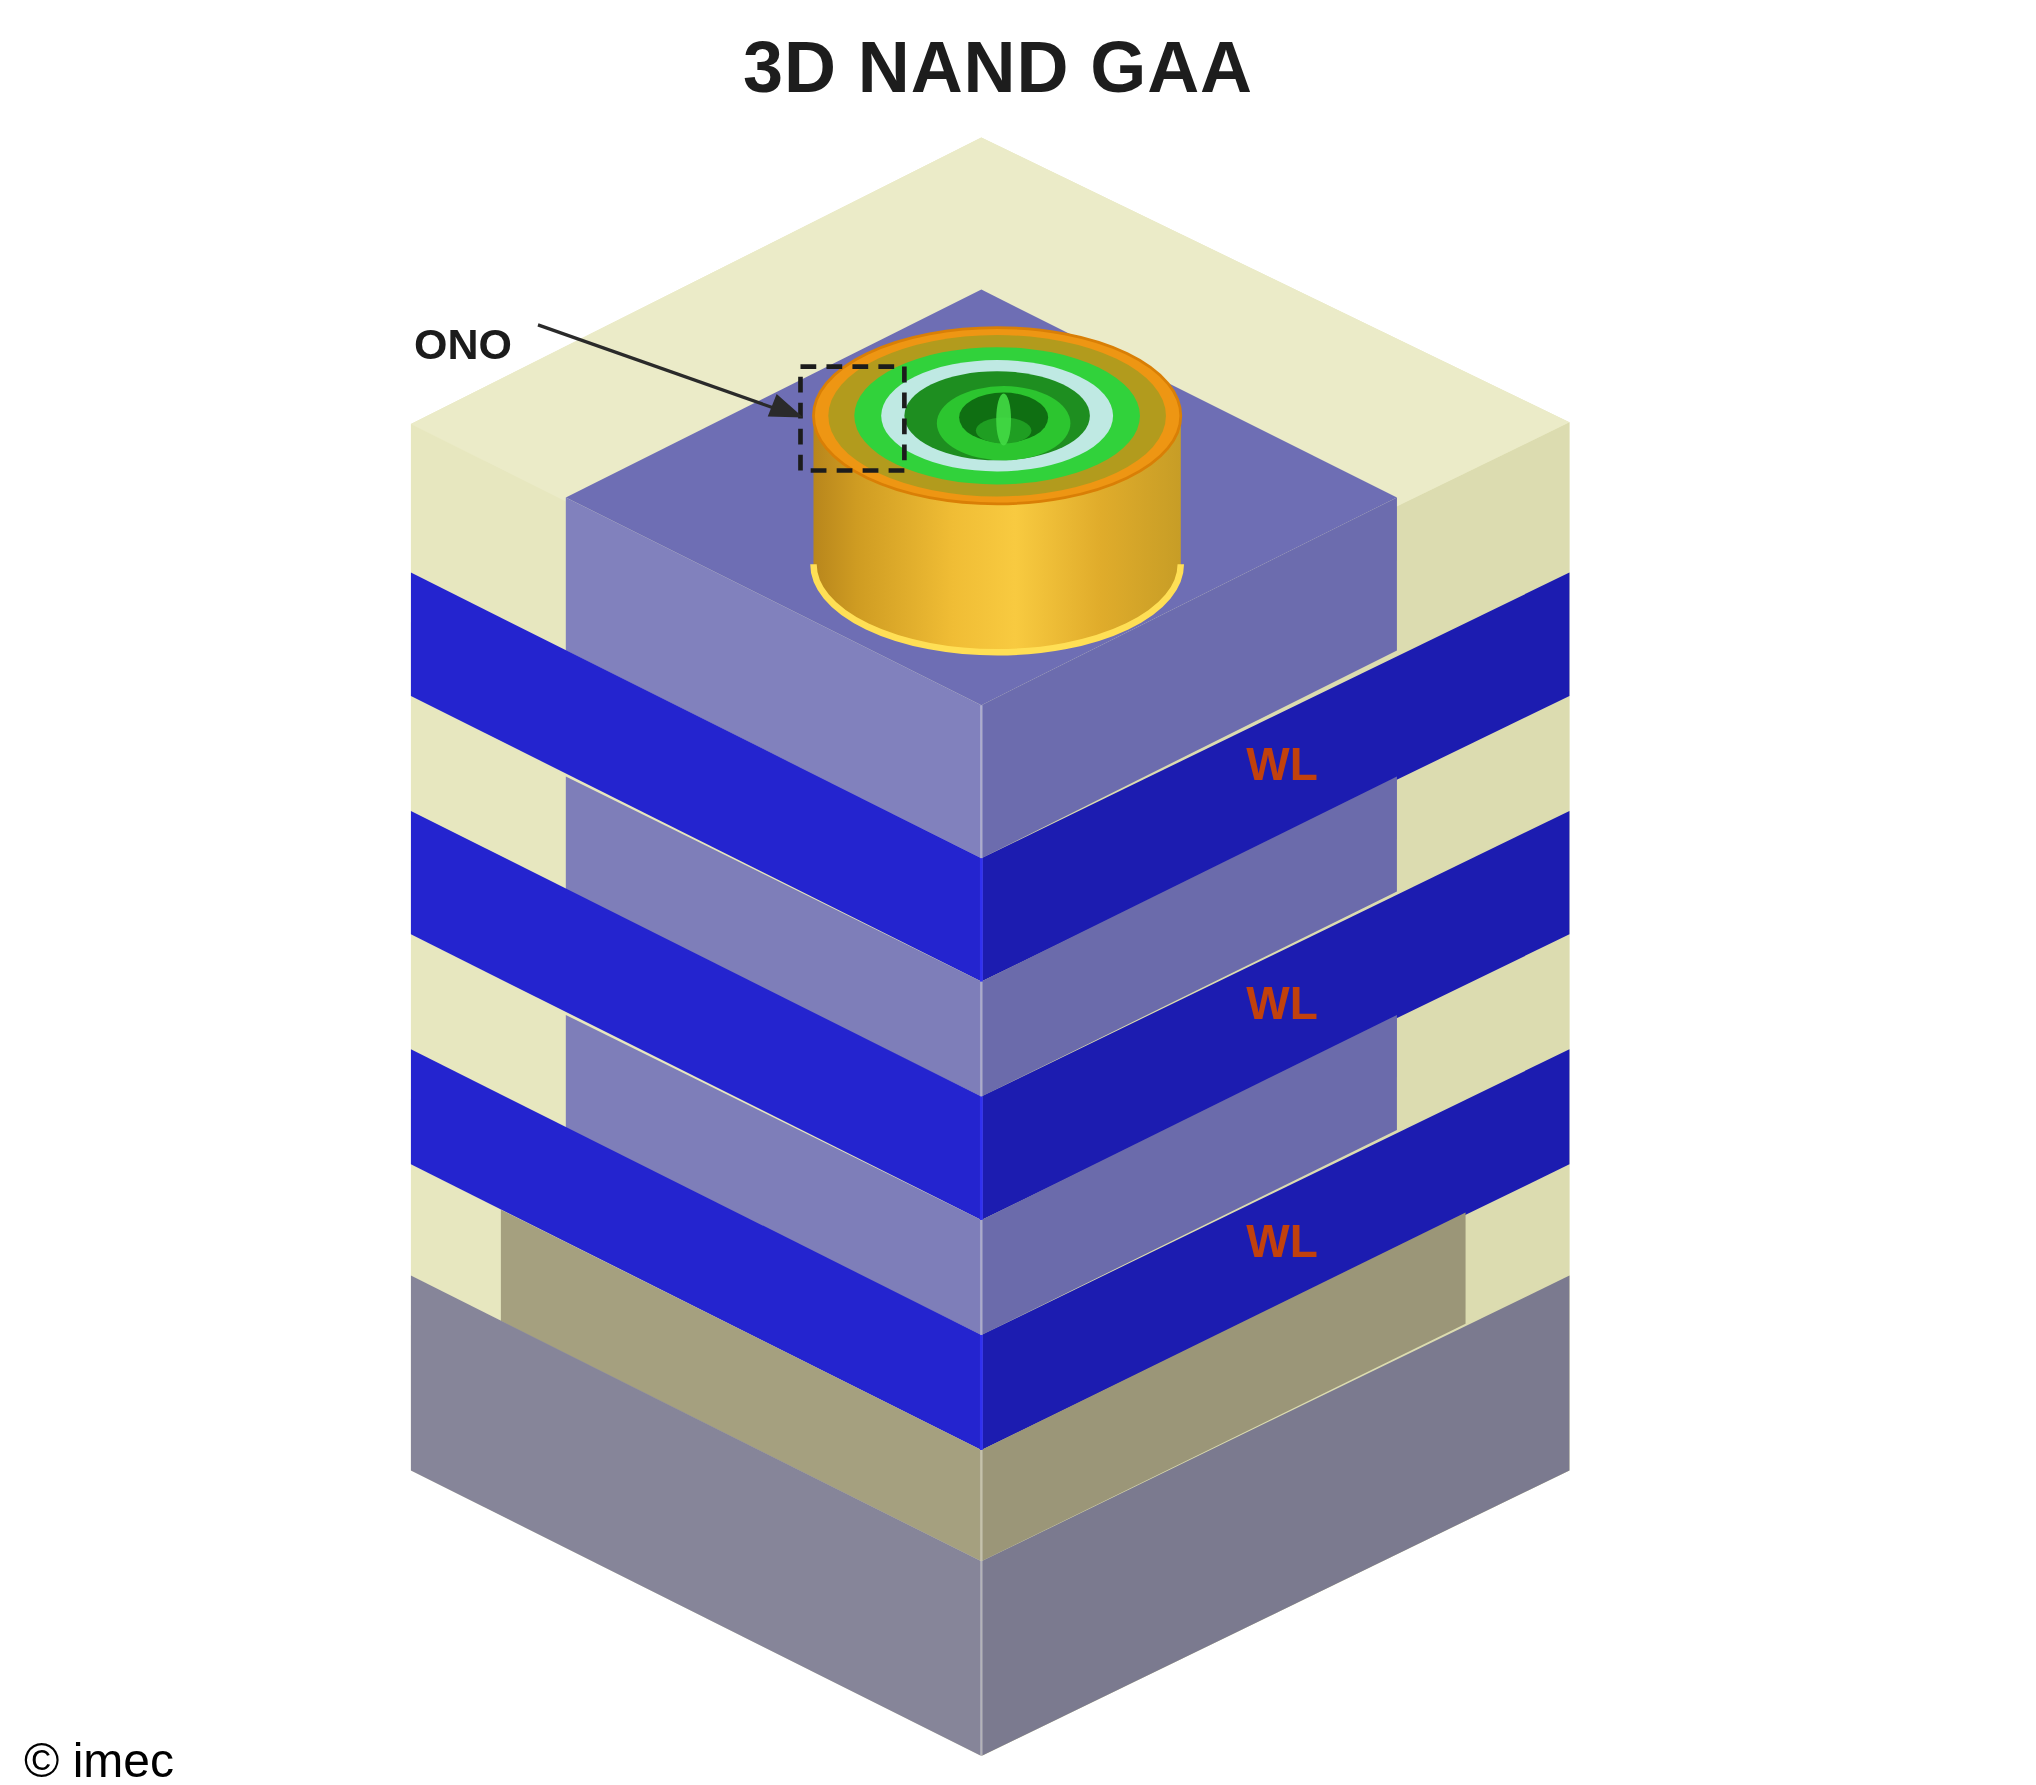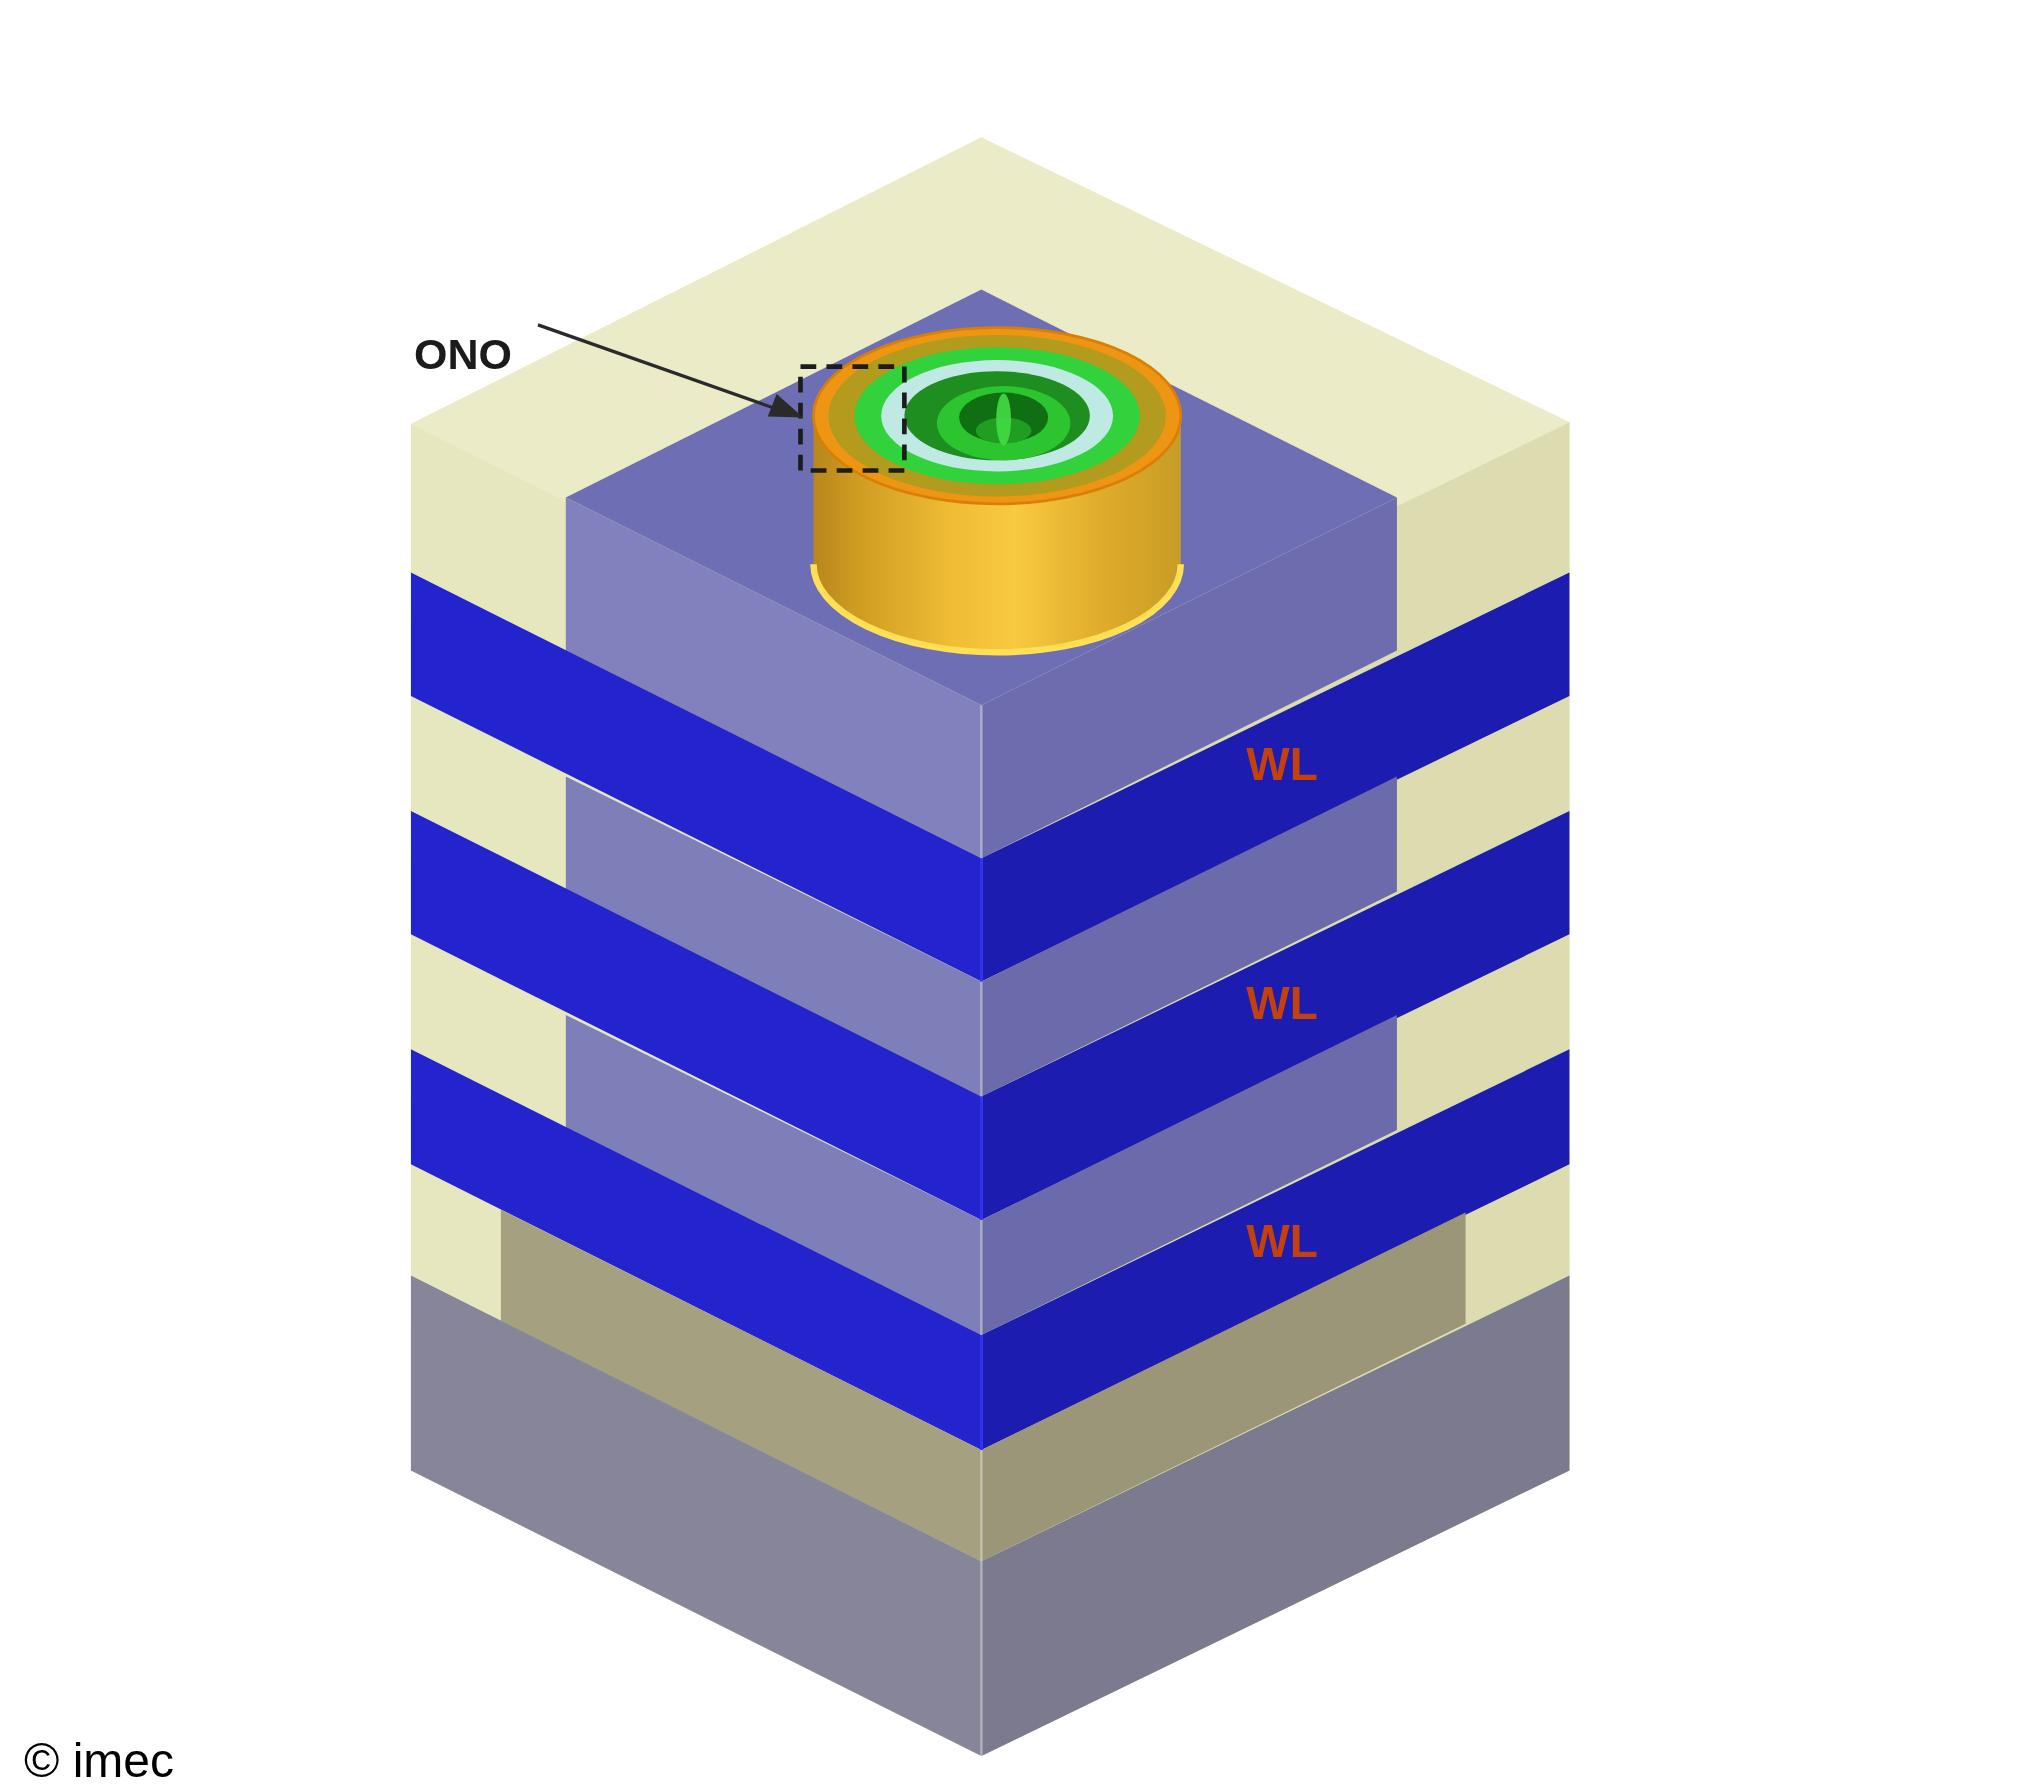--- a/index.html
+++ b/index.html
@@ -2,21 +2,21 @@
 <html style="font-size:15px"><head>
 <meta charset="utf-8">
 <style>
   html,body{margin:0;padding:0;background:#ffffff;}
   body{width:2036px;height:1786px;position:relative;overflow:hidden;
        font-family:"Liberation Sans", sans-serif;}
   .stage{position:absolute;left:0;top:0;width:2036px;height:1786px;}
   svg{position:absolute;left:0;top:0;}
   .page-title{position:absolute;left:998px;top:26px;transform:translateX(-50%);
       font-size:72px;font-weight:bold;color:#1d1d1d;letter-spacing:0.9px;white-space:nowrap;}
-  .ono-label{position:absolute;left:414px;top:330px;font-size:43px;font-weight:bold;color:#1b1b1b;}
+  .ono-label{position:absolute;left:414px;top:320px;font-size:43px;font-weight:bold;color:#1b1b1b;}
   .wl-label{position:absolute;transform:translate(-50%,-50%);font-size:46px;font-weight:bold;color:#c2410c;white-space:nowrap;}
   .wl-1{left:1282px;top:764px;}
   .wl-2{left:1282px;top:1003px;}
   .wl-3{left:1282px;top:1241px;}
   .copyright{position:absolute;left:24px;top:1733px;font-size:48px;color:#000000;}
 </style>
 </head>
 <body>
 
 <div class="stage">
@@ -110,19 +110,20 @@
 
   <g>
     <rect x="863" y="395" width="112" height="112" fill="none" stroke="#1c1c1c" stroke-width="5" stroke-dasharray="17 11"></rect>
   </g>
   <g>
     <line x1="580" y1="350" x2="838" y2="441" stroke="#2a2a2a" stroke-width="3.5"></line>
     <polygon points="866,450 827.7,448.8 837.3,424.6" fill="#2a2a2a"></polygon>
   </g>
 </svg>
 
+  <div class="page-title">3D NAND GAA</div>
   <div class="ono-label">ONO</div>
   <div class="wl-label wl-1">WL</div>
   <div class="wl-label wl-2">WL</div>
   <div class="wl-label wl-3">WL</div>
   <div class="copyright">© imec</div>
 </div>
 
 
 </body></html>

